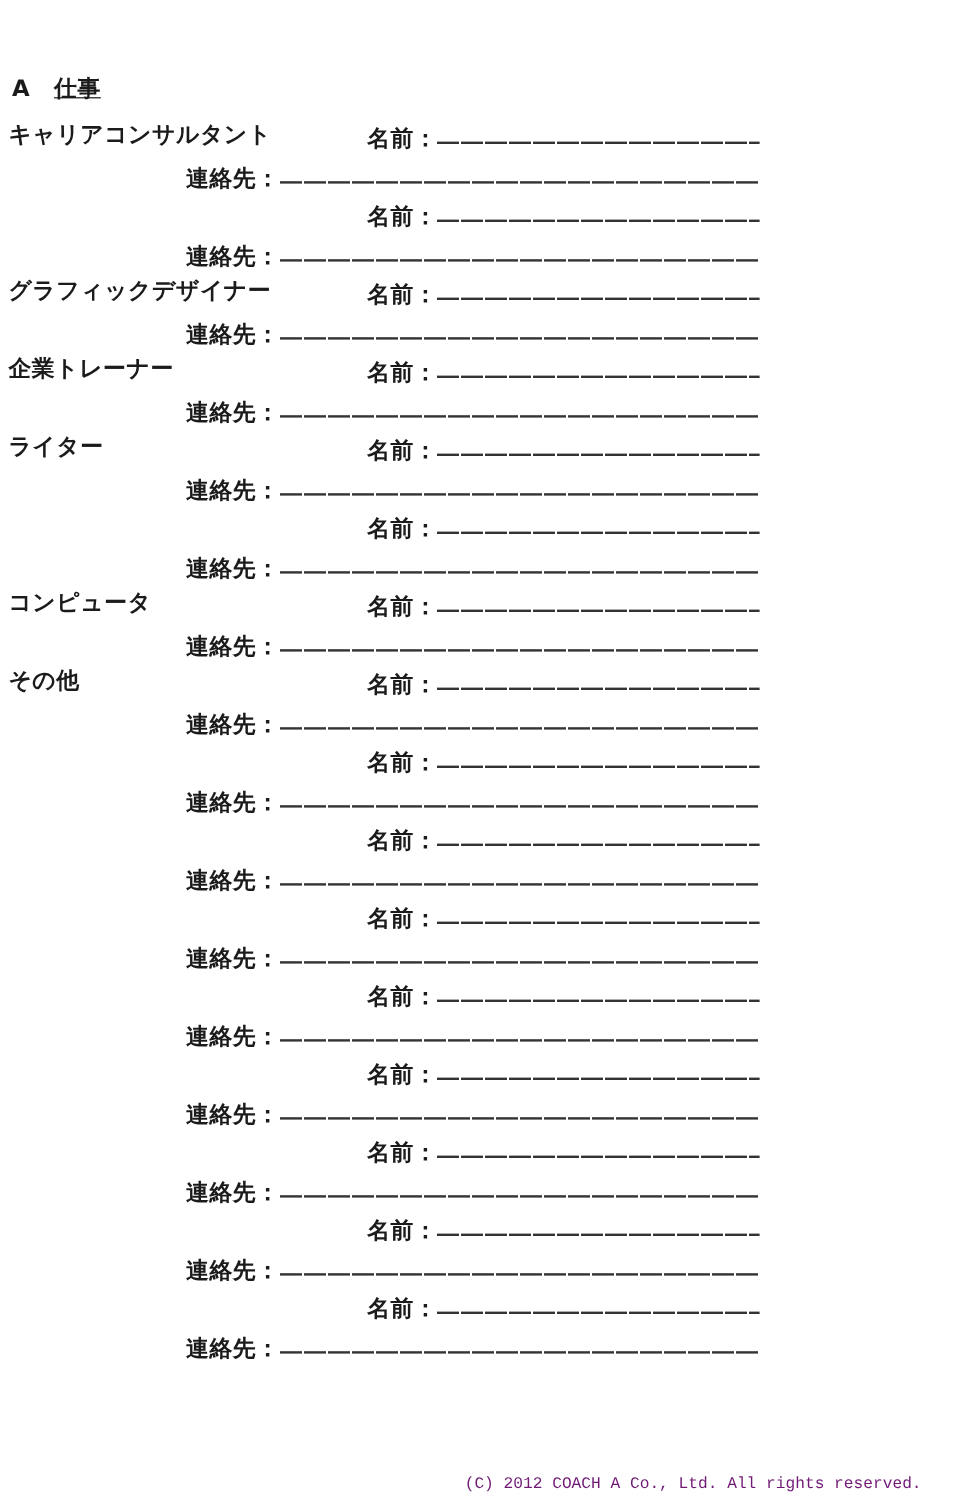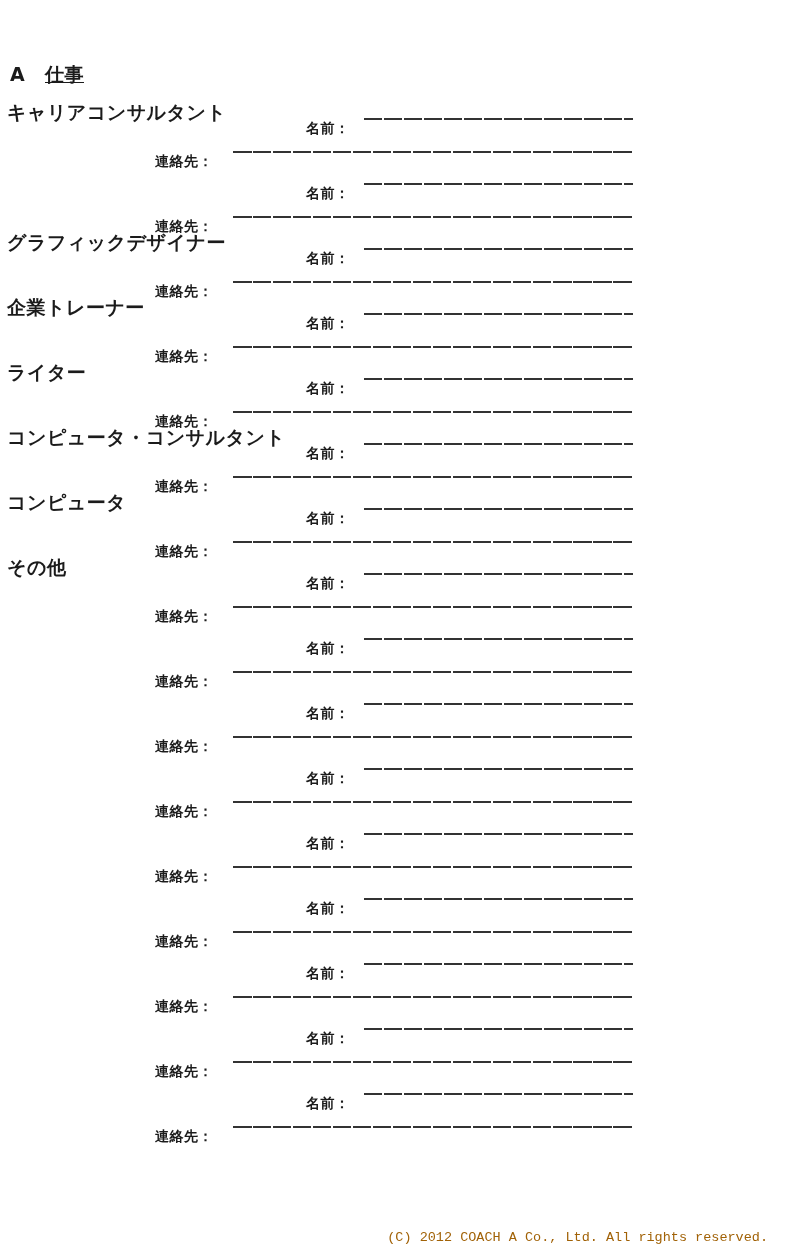--- a/index.html
+++ b/index.html
@@ -56,22 +56,22 @@
   .contact-line { top: 32.5px; }
   .profession {
     position: absolute;
     left: 7px;
     top: 0;
     font-size: 19px;
     line-height: 20px;
   }
   .flabel {
     position: absolute;
-    top: 16px;
-    font-size: 14px;
+    top: 4px;
+    font-size: 19px;
     line-height: 20px;
   }
   .name-label { left: 306px; }
   .contact-label { left: 155px; }
   .blank {
     position: absolute;
     top: 16px;
     height: 2px;
     background: repeating-linear-gradient(to right, #333333 0px, #333333 18.5px, rgba(0,0,0,0) 18.5px, rgba(0,0,0,0) 20px);
   }
@@ -85,21 +85,21 @@
     line-height: 18px;
     white-space: nowrap;
   }
   .copyright {
     position: absolute;
     top: 1230px;
     right: 32px;
     font-family: "Liberation Mono", "DejaVu Sans Mono", monospace;
     font-size: 13.5px;
     line-height: 16px;
-    color: #a16207;
+    color: #701a75;
     white-space: nowrap;
   }
 </style>
 </head>
 <body>
 
 <div class="page">
 
 
   <div class="section-header jp">
@@ -181,21 +181,20 @@
     <div class="fline contact-line">
       <span class="flabel contact-label jp">連絡先：</span>
       <span class="blank contact-blank">
             <span class="val jp"></span>
           </span>
     </div>
   </div>
 
   <div class="row">
     <div class="fline name-line">
-      <span class="profession jp">コンピュータ・コンサルタント</span>
       <span class="flabel name-label jp">名前：</span>
       <span class="blank name-blank">
             <span class="val jp"></span>
           </span>
     </div>
     <div class="fline contact-line">
       <span class="flabel contact-label jp">連絡先：</span>
       <span class="blank contact-blank">
             <span class="val jp"></span>
           </span>

